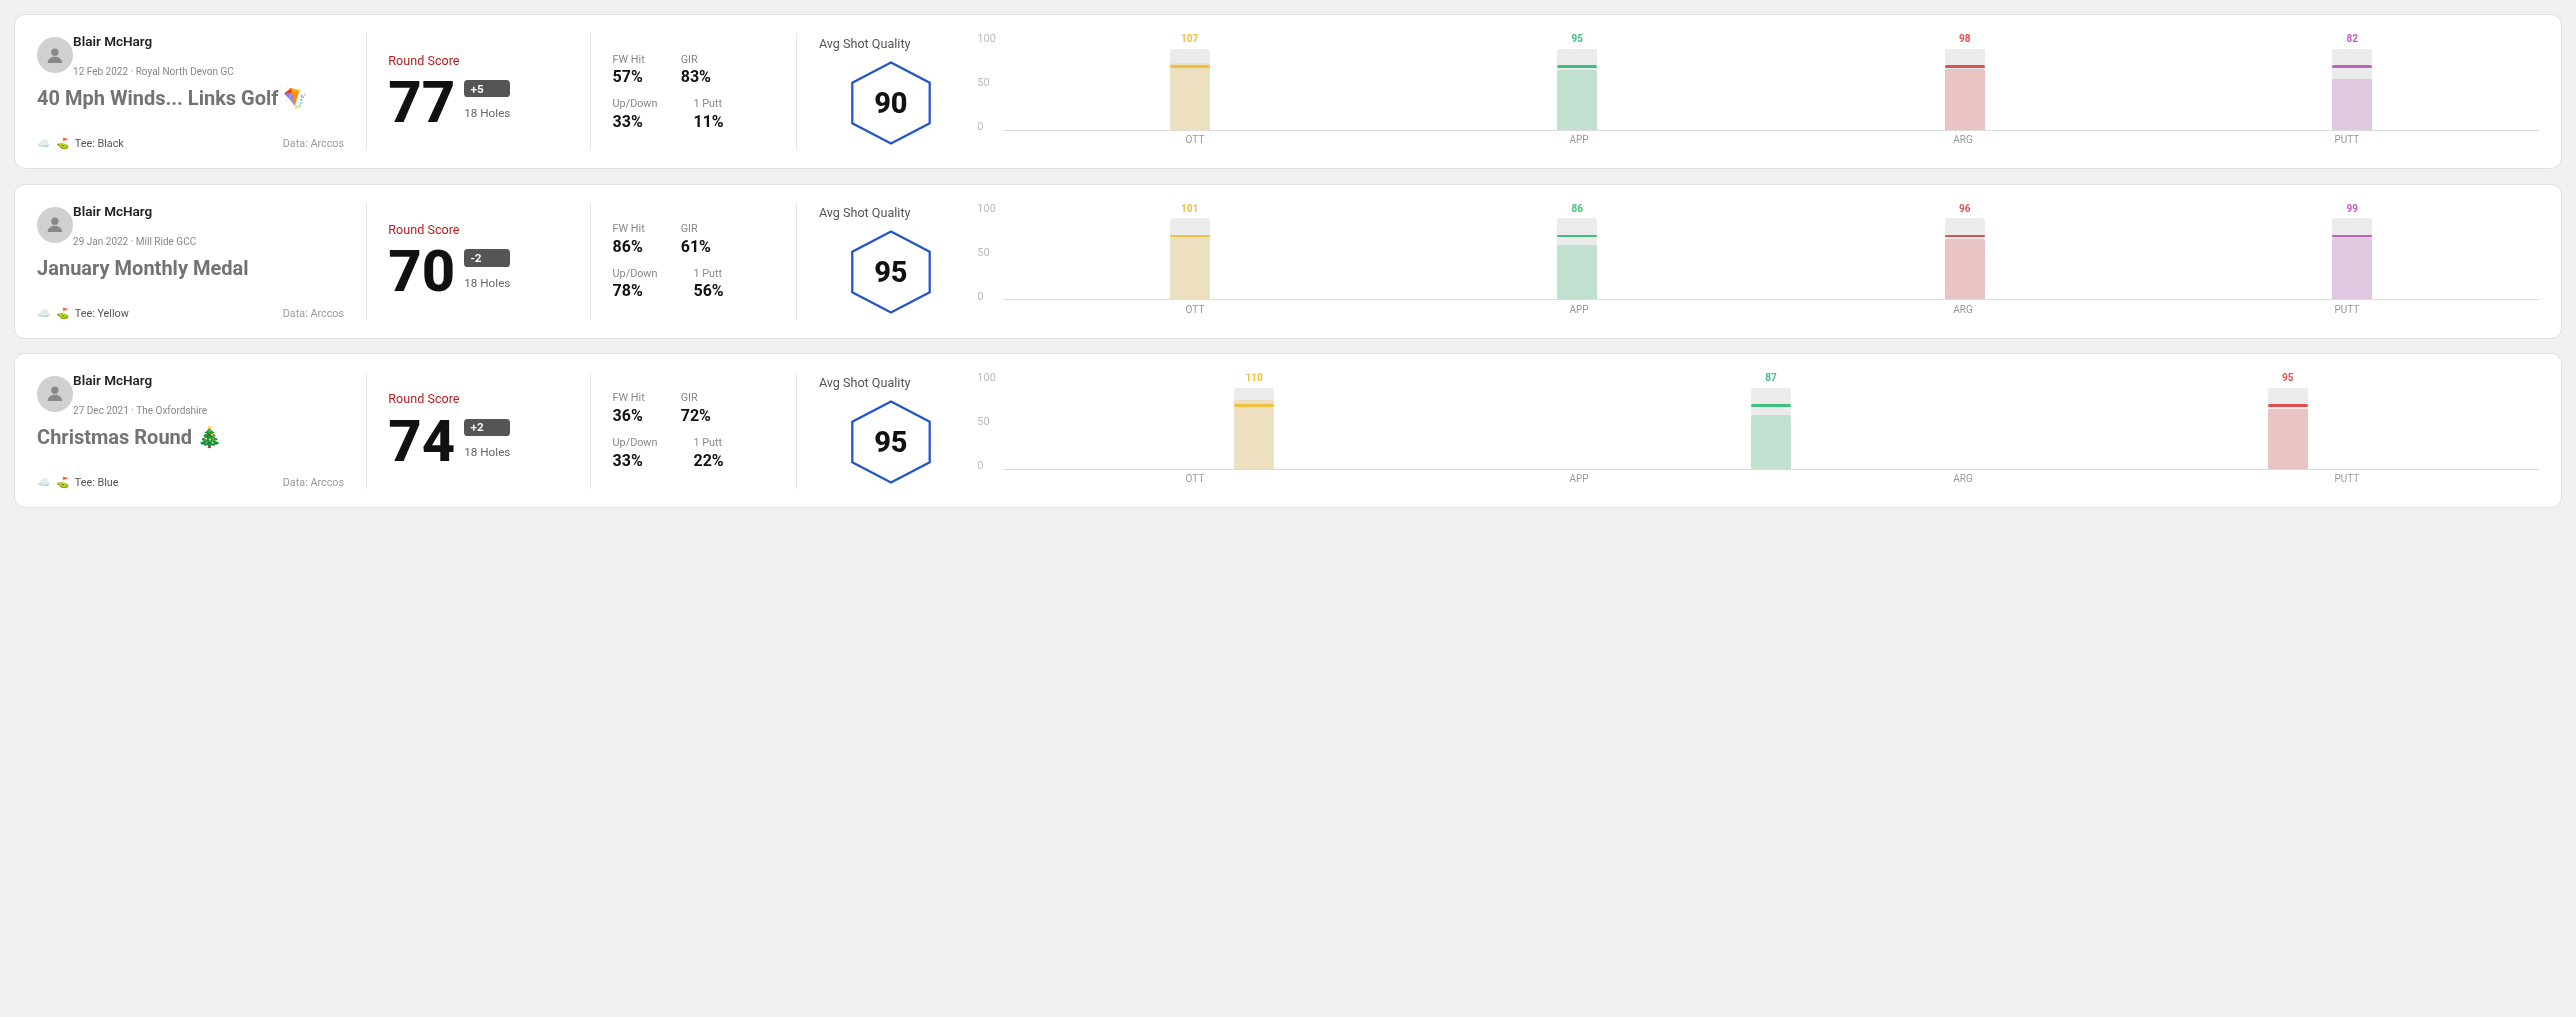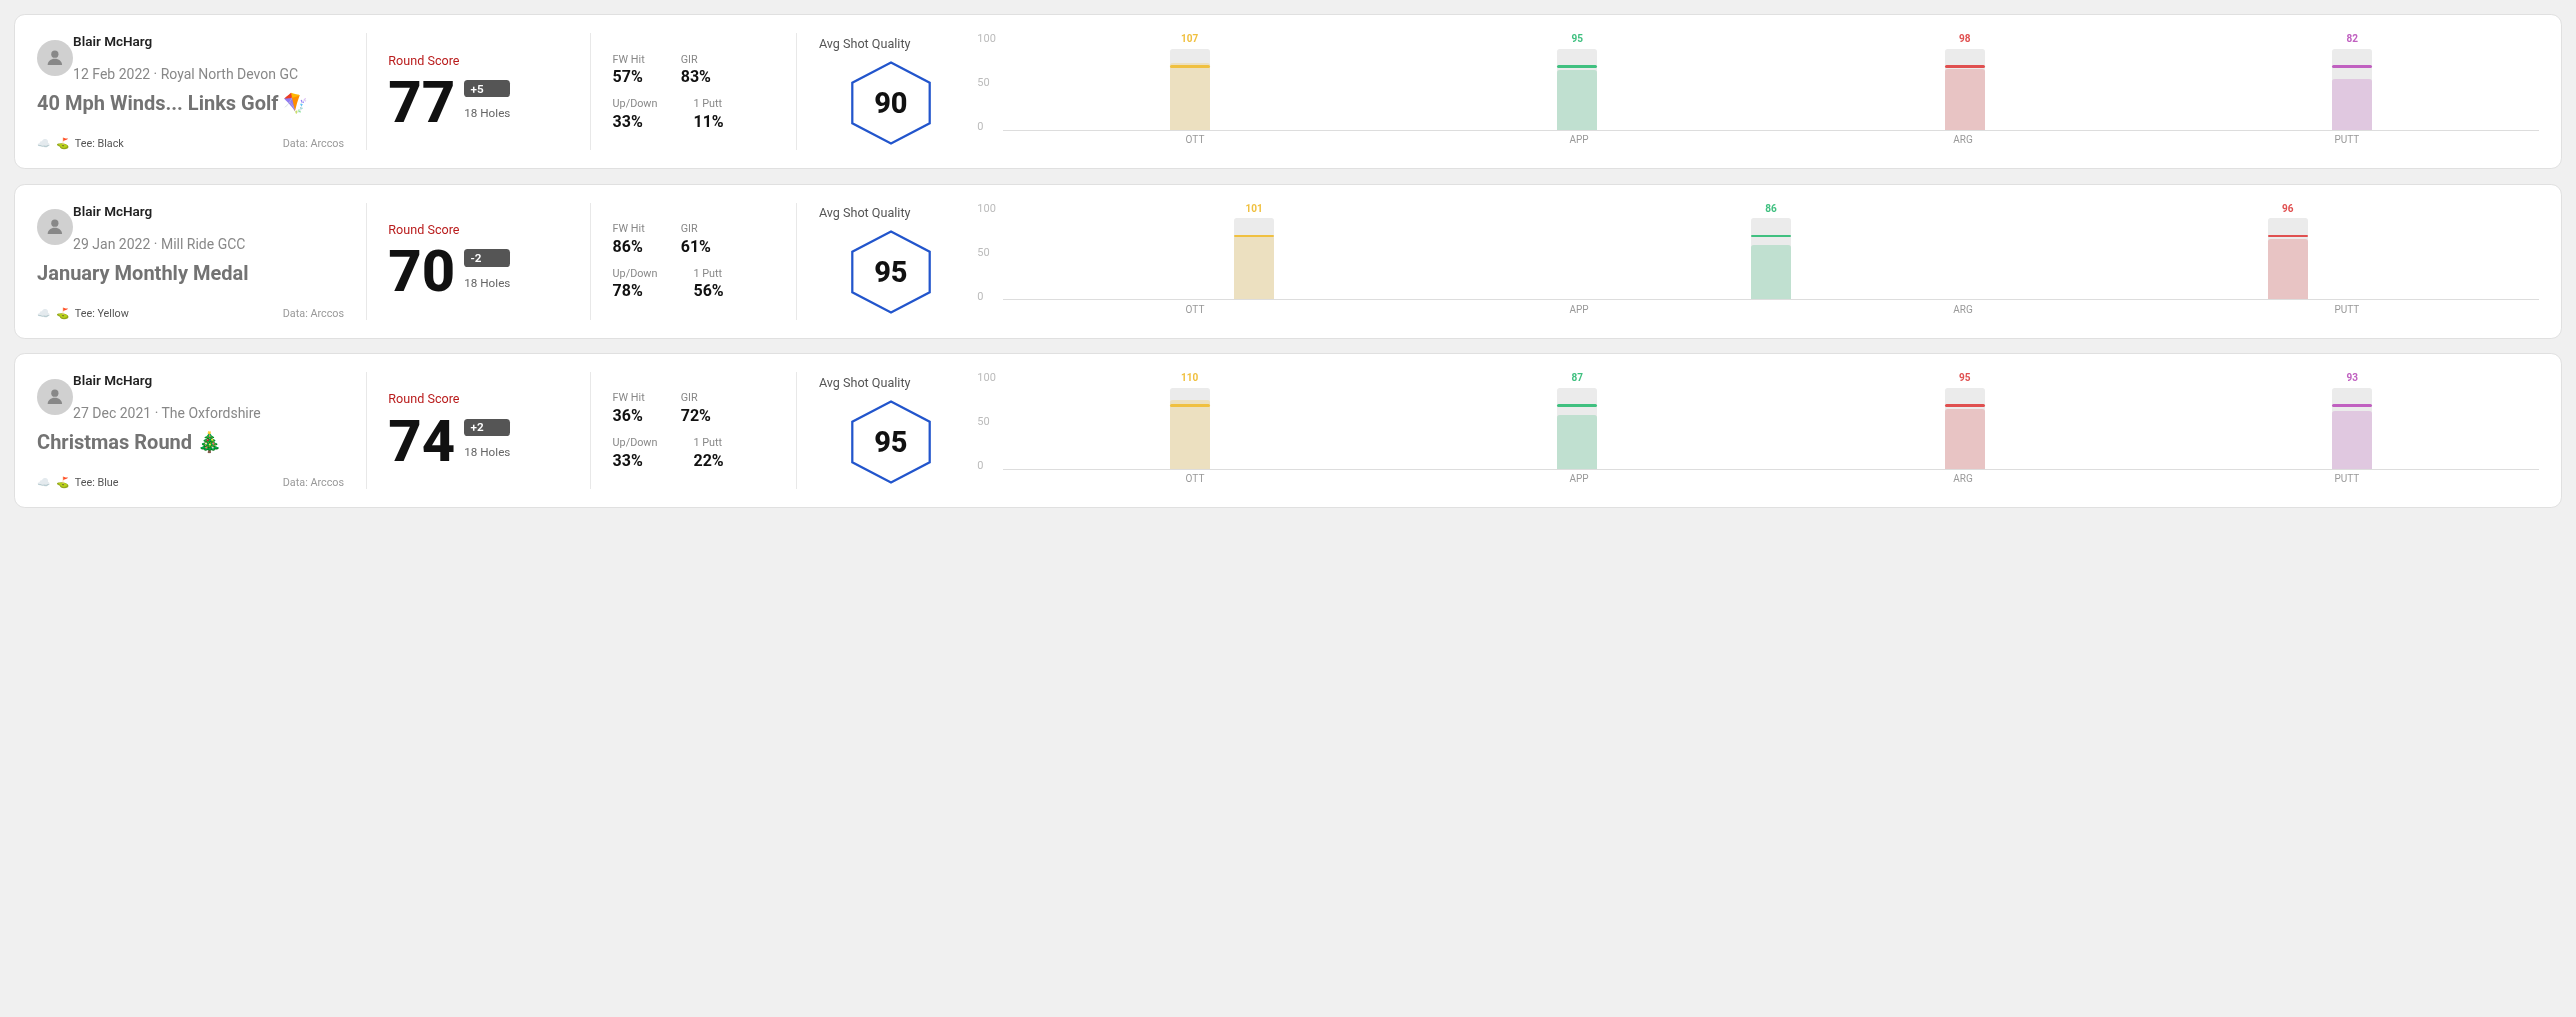--- a/index.html
+++ b/index.html
@@ -46,21 +46,21 @@
       width: 21.7px;
       height: 21.7px;
       fill: #888;
     }
     .user-name {
       font-size: 13.5px;
       font-weight: 600;
       color: #222;
     }
     .user-date {
-      font-size: 14px;
+      font-size: 10px;
       color: #888;
       margin-top: 17px;
     }
     .round-title {
       font-size: 20px;
       font-weight: 700;
       color: #737373;
       margin: 7.2px 0 9px 0;
       display: flex;
       align-items: center;
@@ -516,20 +516,27 @@
       </div>
 
       <div class="bar-group">
         <span class="bar-value" style="color:#e05050">96</span>
         <div class="bar-bg" style="height:81px; width:40px;">
           <div class="bar-fill" style="height:60px; background:#e05050; opacity:0.25;"></div>
           <div class="bar-line" style="bottom:62px; background:#e05050;"></div>
         </div>
       </div>
 
+      <div class="bar-group">
+        <span class="bar-value" style="color:#c060c0">99</span>
+        <div class="bar-bg" style="height:81px; width:40px;">
+          <div class="bar-fill" style="height:62px; background:#c060c0; opacity:0.25;"></div>
+          <div class="bar-line" style="bottom:62px; background:#c060c0;"></div>
+        </div>
+      </div>
 
             </div>
             <div class="chart-axis-labels">
               <span class="axis-label">OTT</span>
               <span class="axis-label">APP</span>
               <span class="axis-label">ARG</span>
               <span class="axis-label">PUTT</span>
             </div>
           </div>
         </div>
@@ -643,27 +650,20 @@
       </div>
 
       <div class="bar-group">
         <span class="bar-value" style="color:#e05050">95</span>
         <div class="bar-bg" style="height:81px; width:40px;">
           <div class="bar-fill" style="height:60px; background:#e05050; opacity:0.25;"></div>
           <div class="bar-line" style="bottom:62px; background:#e05050;"></div>
         </div>
       </div>
 
-      <div class="bar-group">
-        <span class="bar-value" style="color:#c060c0">93</span>
-        <div class="bar-bg" style="height:81px; width:40px;">
-          <div class="bar-fill" style="height:58px; background:#c060c0; opacity:0.25;"></div>
-          <div class="bar-line" style="bottom:62px; background:#c060c0;"></div>
-        </div>
-      </div>
 
             </div>
             <div class="chart-axis-labels">
               <span class="axis-label">OTT</span>
               <span class="axis-label">APP</span>
               <span class="axis-label">ARG</span>
               <span class="axis-label">PUTT</span>
             </div>
           </div>
         </div>

